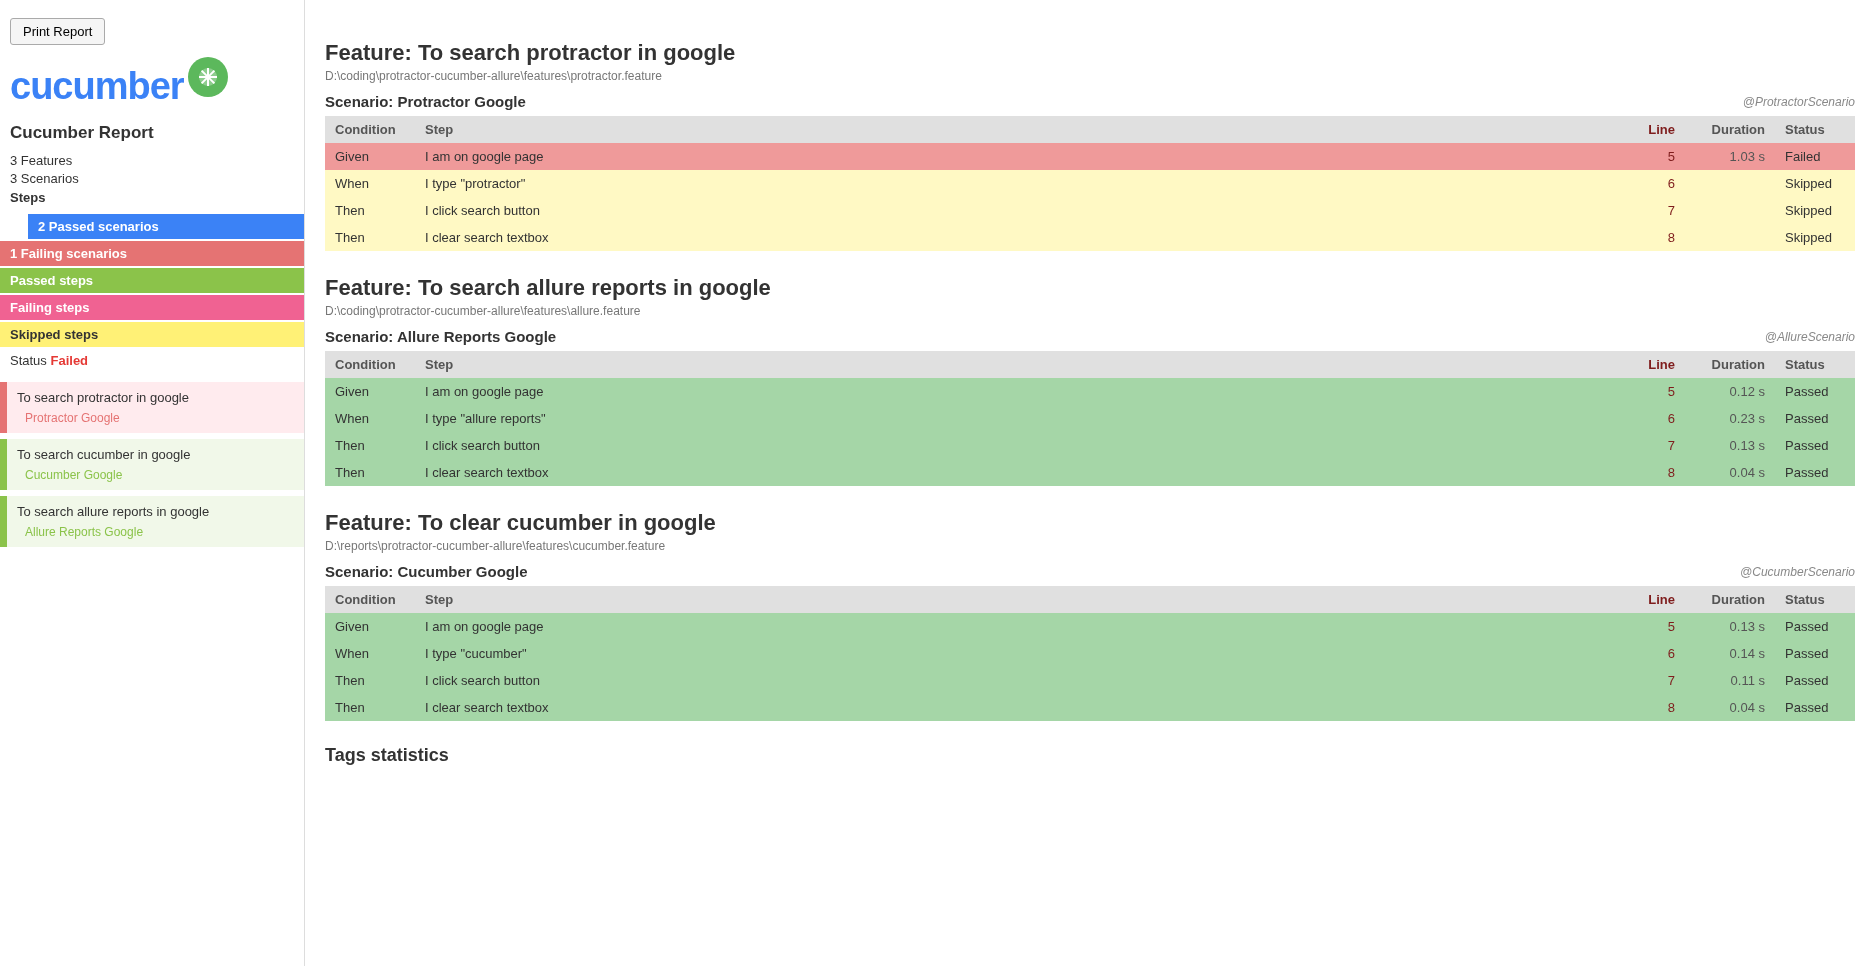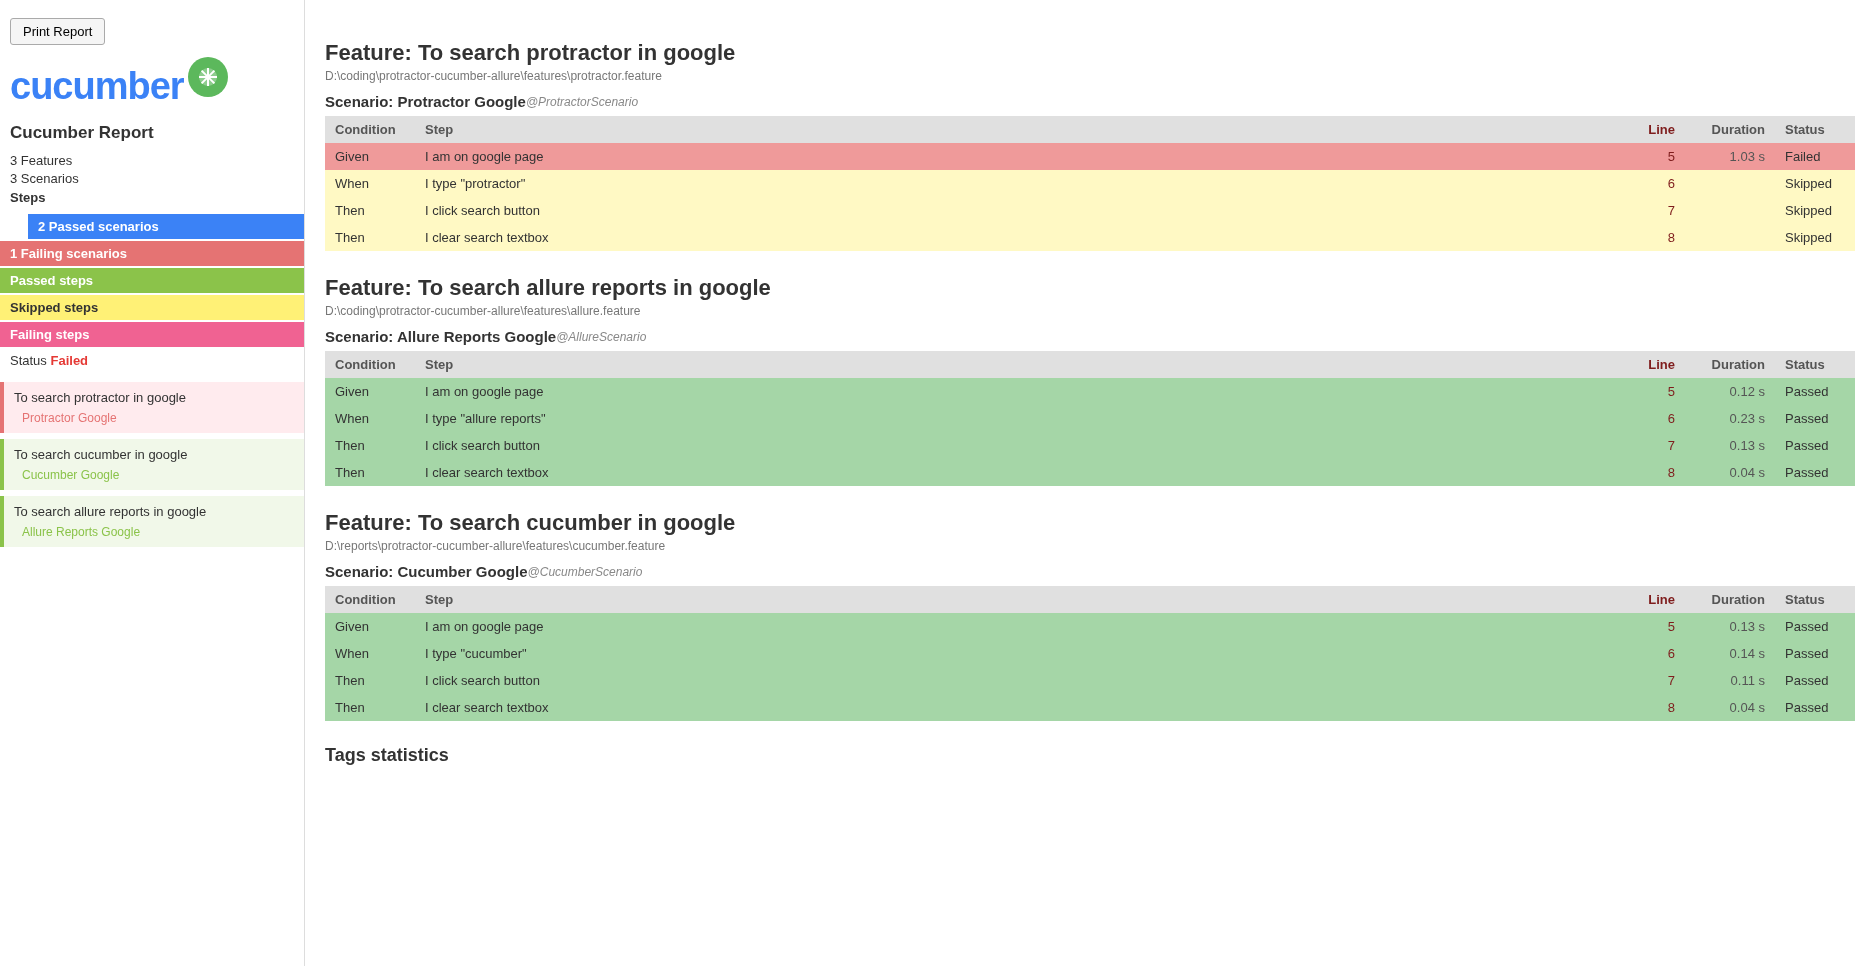--- a/index.html
+++ b/index.html
@@ -70,21 +70,21 @@
     .badge-skipped { background: #fff176; color: #333; }
     .status-line {
       padding: 4px 10px 8px 10px;
       font-size: 13px;
     }
     .status-failed { color: #e53935; font-weight: bold; }
 
     
     .sidebar-feature {
       margin: 6px 0 0 0;
-      border-left: 4px solid #14b8a6;
+      border-left: 7px solid #14b8a6;
     }
     .sidebar-feature.red-border { border-left-color: #e57373; background: #ffebee; }
     .sidebar-feature.green-border { border-left-color: #8bc34a; background: #f1f8e9; }
     .sidebar-feature-title {
       padding: 8px 10px 4px 10px;
       font-size: 13px;
       font-weight: normal;
       color: #333;
     }
     .sidebar-scenario {
@@ -106,20 +106,21 @@
       margin-bottom: 3px;
       margin-top: 8px;
     }
     .feature-path {
       font-size: 12px;
       color: #777;
       margin-bottom: 10px;
     }
     .scenario-header {
       display: flex;
+      justify-content: space-between;
       align-items: center;
       margin-bottom: 6px;
     }
     .scenario-name {
       font-size: 15px;
       font-weight: bold;
     }
     .scenario-tag {
       font-size: 12px;
       color: #888;
@@ -182,22 +183,22 @@
 
   <div class="stats">
     <div>3 Features</div>
     <div>3 Scenarios</div>
     <div class="steps-label">Steps</div>
   </div>
 
   <span class="badge badge-green">2 Passed scenarios</span>
   <span class="badge badge-red">1 Failing scenarios</span>
   <span class="badge badge-passed">Passed steps</span>
+  <span class="badge badge-failing">Failing steps</span>
   <span class="badge badge-skipped">Skipped steps</span>
-  <span class="badge badge-failing">Failing steps</span>
 
   <div class="status-line">
     <span>Status</span>
     <span class="status-failed">Failed</span>
   </div>
 
   
   <div class="sidebar-feature red-border">
     <div class="sidebar-feature-title">To search protractor in google</div>
     <div class="sidebar-scenario">Protractor Google</div>
@@ -312,21 +313,21 @@
         <td class="col-step">I clear search textbox</td>
         <td class="col-line">8</td>
         <td class="col-duration">0.04 s</td>
         <td class="col-status">Passed</td>
       </tr>
         </tbody>
     </table>
   </div>
 
   <div>
-    <div class="feature-heading">Feature: To search cucumber in google</div>
+    <div class="feature-heading">Feature: To clear cucumber in google</div>
     <div class="feature-path">D:\reports\protractor-cucumber-allure\features\cucumber.feature</div>
     <div class="scenario-header">
       <span class="scenario-name">Scenario: Cucumber Google</span>
       <span class="scenario-tag">@CucumberScenario</span>
     </div>
     <table>
       <thead>
         <tr>
           <th class="col-condition">Condition</th>
           <th class="col-step">Step</th>

